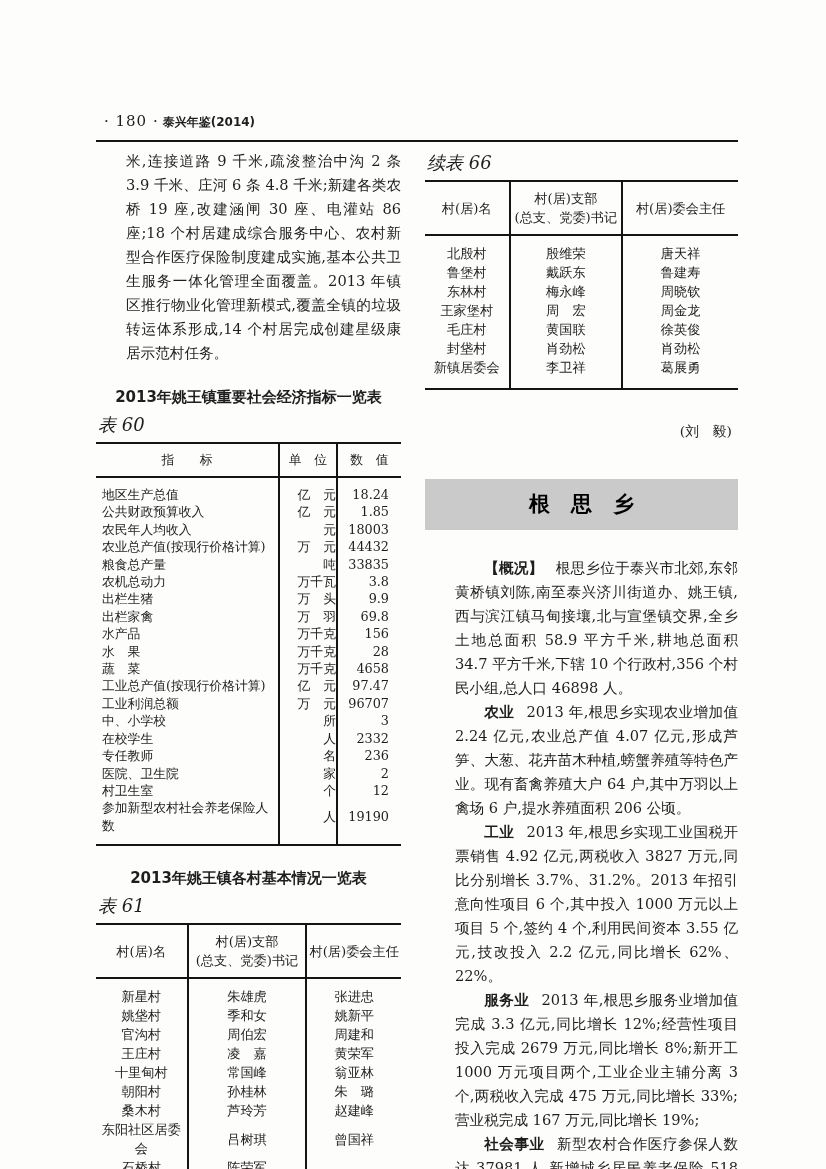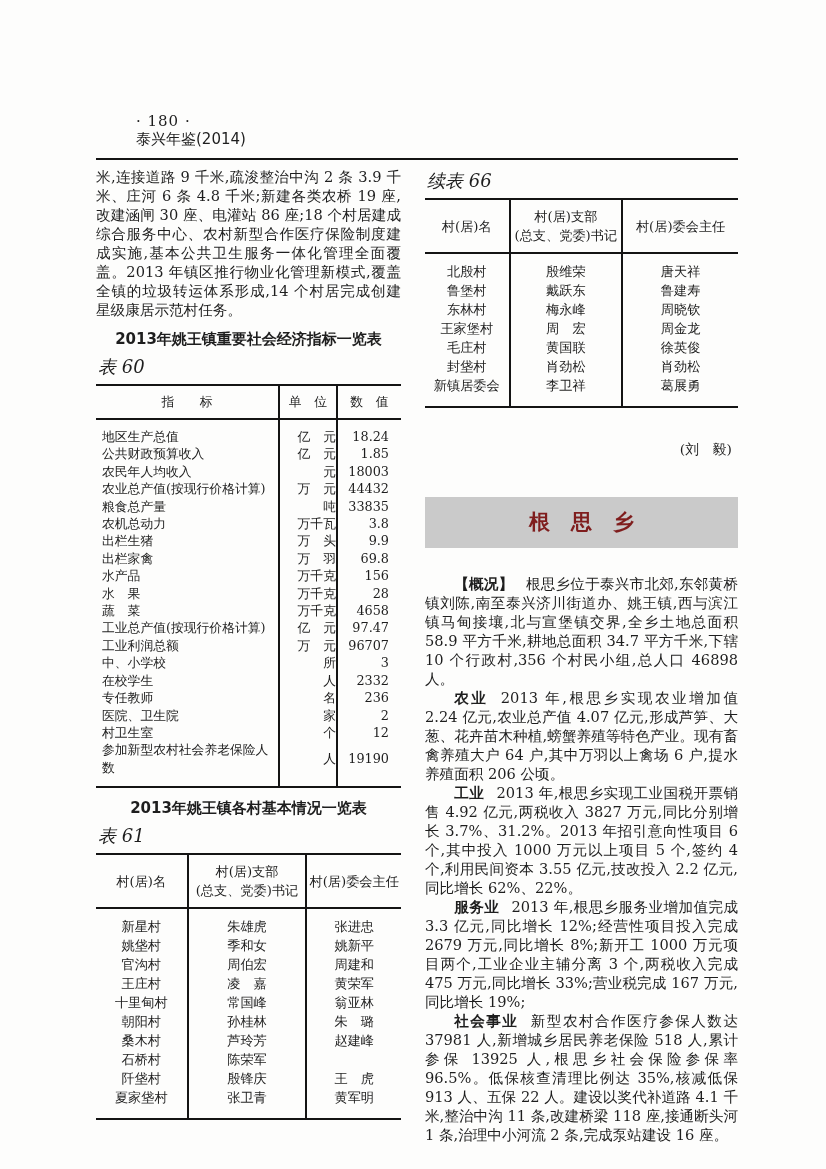--- a/index.html
+++ b/index.html
@@ -14,53 +14,52 @@
     padding: 112px 88px 0 96px;
     overflow: hidden;
   }
   
   .running-head {
     display: flex;
     align-items: baseline;
     font-size: 15px;
     padding-left: 8px;
     margin-bottom: 9px;
-    flex-direction: column;
   }
   .running-head .pageno { letter-spacing: 1px; margin-right: 4px; }
   .running-head .book {
     font-family: "DejaVu Sans", "Liberation Sans", sans-serif;
-    font-weight: normal;
-    font-size: 15px;
-    margin-left: 32px;
+    font-weight: bold;
+    font-size: 12px;
   }
   .head-rule { border: 0; border-top: 2.5px solid #141414; }
 
   .columns { display: flex; gap: 24px; margin-top: 7px; }
   .col-left  { width: 305px; flex: 0 0 305px; }
   .col-right { width: 313px; flex: 0 0 313px; }
 
   p.body {
     font-size: 14.6px;
-    line-height: 19px;
+    line-height: 24px;
     text-align: justify;
+    margin-left: 30px;
   }
   p.indent { text-indent: 2em; }
   b.runin {
     font-family: "DejaVu Sans", "Liberation Sans", sans-serif;
     font-weight: bold;
     margin-right: 0.85em;
   }
 
   .tbl-title {
     font-family: "DejaVu Sans", "Liberation Sans", sans-serif;
     font-weight: bold;
     font-size: 15px;
     text-align: center;
-    margin-top: 11px;
+    margin-top: 23px;
   }
   .tbl-label {
     font-style: italic;
     font-size: 18px;
     margin: 6px 0 5px 2px;
   }
 
   table.booktable {
     width: 100%;
     border-collapse: collapse;
@@ -103,21 +102,21 @@
   .section-banner {
     background: #cacaca;
     margin-top: 38px;
     padding: 11px 0 12px 0;
     text-align: center;
   }
   .section-banner .section-title {
     font-family: "DejaVu Sans", "Liberation Sans", sans-serif;
     font-weight: bold;
     font-size: 21px;
-    color: #7f1d1d;
+    color: #000000;
   }
   .col-right .after-banner { margin-top: 26px; }
 </style>
 </head>
 <body>
 
 <div class="page">
 
   <div class="running-head">
     <span class="pageno">· 180 ·</span>
@@ -295,20 +294,25 @@
               <td class="vline1">朝阳村</td>
               <td class="vline2">孙桂林</td>
               <td>朱　璐</td>
             </tr>
             <tr>
               <td class="vline1">桑木村</td>
               <td class="vline2">芦玲芳</td>
               <td>赵建峰</td>
             </tr>
             <tr>
+              <td class="vline1">东阳社区居委会</td>
+              <td class="vline2">吕树琪</td>
+              <td>曾国祥</td>
+            </tr>
+            <tr>
               <td class="vline1">石桥村</td>
               <td class="vline2">陈荣军</td>
               <td></td>
             </tr>
             <tr>
               <td class="vline1">阡垡村</td>
               <td class="vline2">殷锋庆</td>
               <td>王　虎</td>
             </tr>
             <tr>

